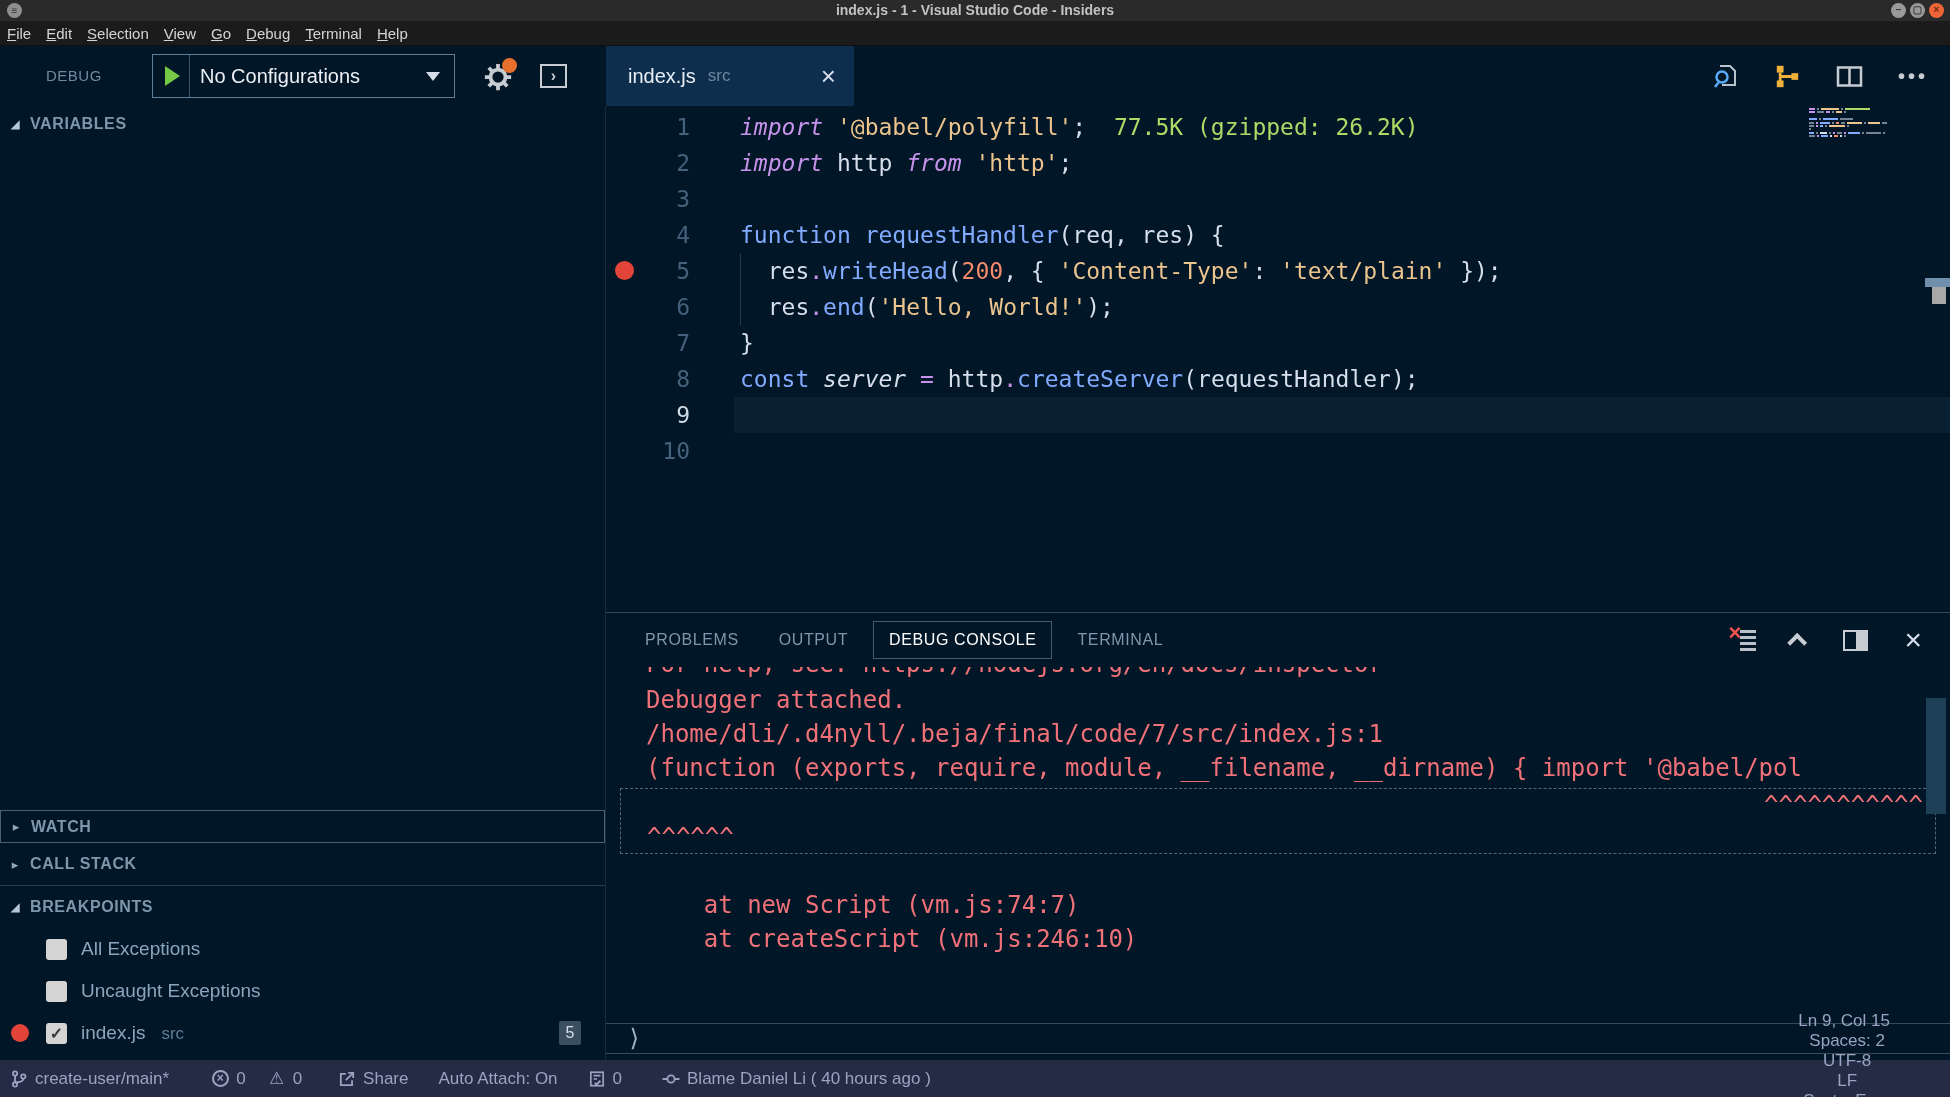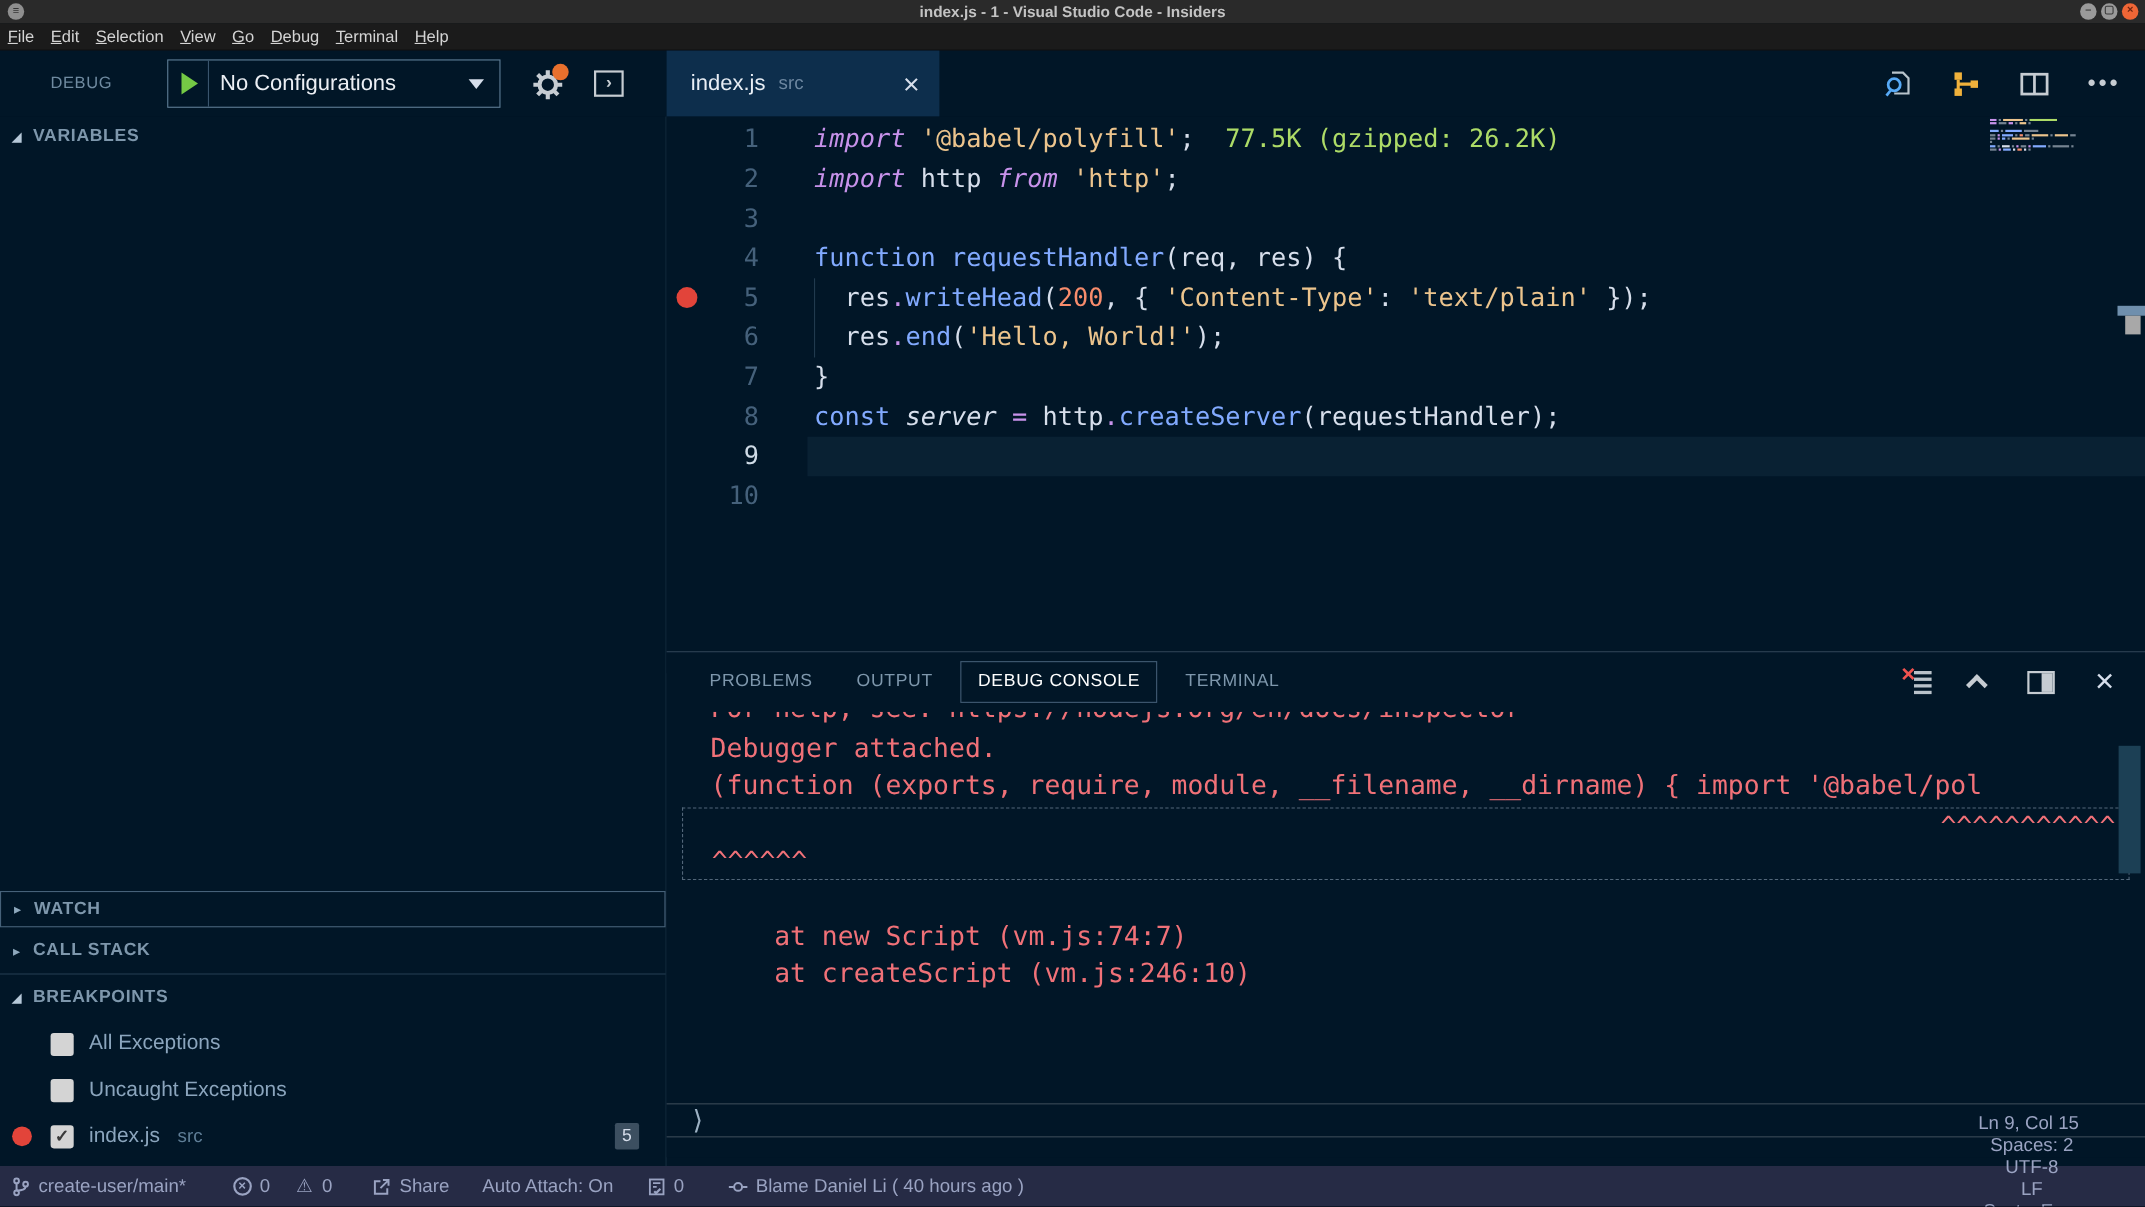--- a/index.html
+++ b/index.html
@@ -98,21 +98,21 @@
   .indent-guide { position:absolute; left:134px; top:147px; width:1px; height:72px;
                   background:rgba(95,126,151,0.35); }
   .minimap { position:absolute; left:1203px; top:2px; width:90px; height:38px; overflow:hidden; }
   .mm-row { height:2px; margin-bottom:1.4px; white-space:nowrap; font-size:0; }
   .mm-tk { display:inline-block; height:2px; margin-right:2px; }
   .t-artifact { position:absolute; left:1319px; top:172px; }
   .t-bar-h { width:25px; height:9px; background:#6f8fad; }
   .t-bar-v { width:14px; height:17px; background:#a8a8a8; margin-left:7px; }
 
   
-  .panel { position:absolute; left:606px; top:592px; width:1344px; height:460px; background:var(--editor_bg);
+  .panel { position:absolute; left:606px; top:612px; width:1344px; height:460px; background:var(--editor_bg);
            border-top:1px solid rgba(128,148,168,0.4); }
   .panel-hdr { position:absolute; left:0; top:0; width:100%; height:54px; display:flex; align-items:center;
                padding-left:24px; }
   .ptab { padding:9px 15px; color:#7e97ac; font-size:16px; letter-spacing:0.6px; margin-right:10px; }
   .ptab.active { color:#ffffff; border:1px solid rgba(120,150,180,0.55); }
   .panel-actions { margin-left:auto; display:flex; align-items:center; gap:36px; padding-right:28px; }
   .clear-icon { position:relative; width:27px; height:26px; }
   .clear-icon i { position:absolute; left:10px; width:16px; height:3px; background:#b9c2ca; }
   .clear-x { position:absolute; left:-2px; top:-7px; color:#ef5350; font-size:22px; font-weight:bold; }
   .chev-up { width:14px; height:14px; border-top:4px solid #c6ccd2; border-left:4px solid #c6ccd2;
@@ -340,20 +340,21 @@
         <div class="split-sq"></div>
         <div class="panel-x">×</div>
       </div>
     </div>
     <div class="console-out">
       <div class="clip-row">
         <div>For help, see: https://nodejs.org/en/docs/inspector</div>
       </div>
       <div id="rows-before">
           <div class="crow">Debugger attached.</div>
+          <div class="crow">/home/dli/.d4nyll/.beja/final/code/7/src/index.js:1</div>
           <div class="crow">(function (exports, require, module, __filename, __dirname) { import '@babel/pol</div>
         </div>
       <div class="caret-block">
         <div class="caret-top">^^^^^^^^^^^</div>
         <div class="caret-bottom">^^^^^^</div>
       </div>
       <div id="rows-after">
           <div class="crow"></div>
           <div class="crow">    at new Script (vm.js:74:7)</div>
           <div class="crow">    at createScript (vm.js:246:10)</div>

